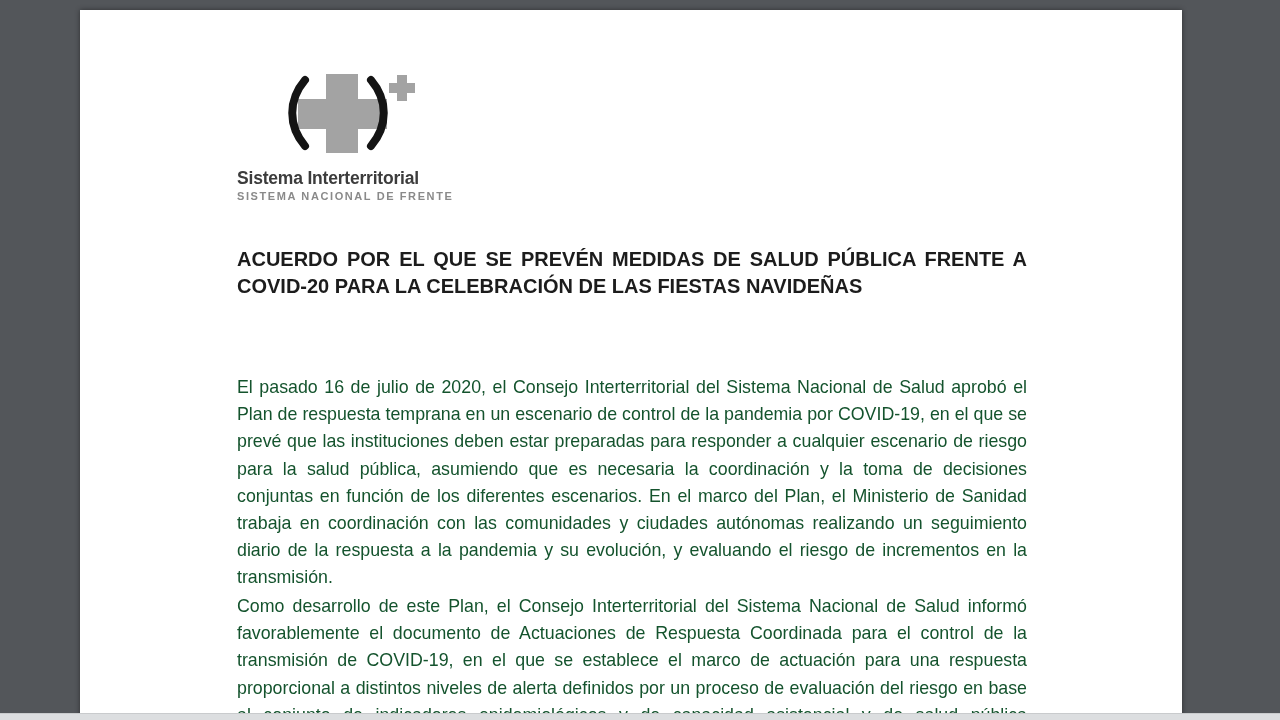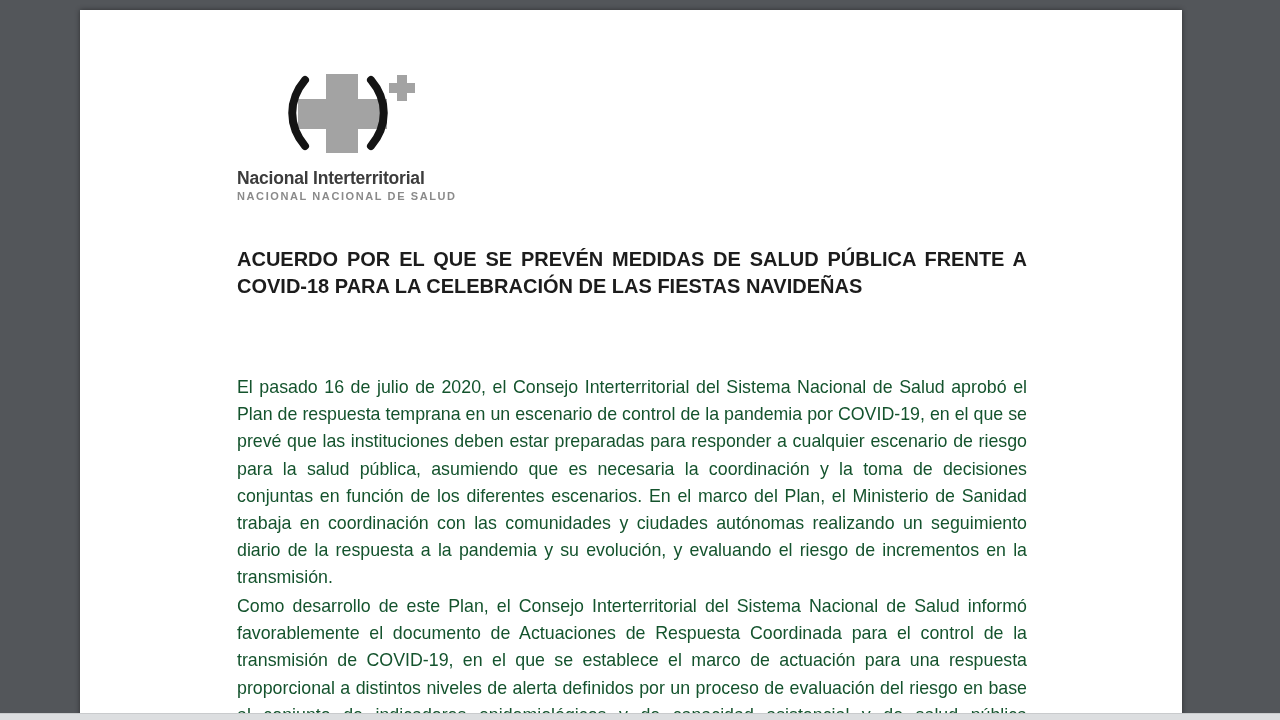--- a/index.html
+++ b/index.html
@@ -103,25 +103,25 @@
         <rect x="114" y="2" width="10" height="26" fill="#a3a3a3"></rect>
         <rect x="106" y="10" width="26" height="10" fill="#a3a3a3"></rect>
       </g>
 
       <g>
         <path d="M22,7 C5,27 5,53 22,73" stroke="#141414" stroke-width="8" fill="none" stroke-linecap="round"></path>
         <path d="M88,7 C105,27 105,53 88,73" stroke="#141414" stroke-width="8" fill="none" stroke-linecap="round"></path>
       </g>
     </svg>
 
-    <div id="logo-name">Nacional Interterritorial</div>
+    <div id="logo-name">Sistema Interterritorial</div>
 
-    <div id="logo-subtitle">NACIONAL NACIONAL DE SALUD</div>
+    <div id="logo-subtitle">SISTEMA NACIONAL DE FRENTE</div>
 
-    <div id="doc-title">ACUERDO POR EL QUE SE PREVÉN MEDIDAS DE SALUD PÚBLICA FRENTE A COVID-18 PARA LA CELEBRACIÓN DE LAS FIESTAS NAVIDEÑAS</div>
+    <div id="doc-title">ACUERDO POR EL QUE SE PREVÉN MEDIDAS DE SALUD PÚBLICA FRENTE A COVID-20 PARA LA CELEBRACIÓN DE LAS FIESTAS NAVIDEÑAS</div>
 
     <div id="doc-paragraph-1" class="doc-paragraph">El pasado 16 de julio de 2020, el Consejo Interterritorial del Sistema Nacional de Salud aprobó el Plan de respuesta temprana en un escenario de control de la pandemia por COVID-19, en el que se prevé que las instituciones deben estar preparadas para responder a cualquier escenario de riesgo para la salud pública, asumiendo que es necesaria la coordinación y la toma de decisiones conjuntas en función de los diferentes escenarios. En el marco del Plan, el Ministerio de Sanidad trabaja en coordinación con las comunidades y ciudades autónomas realizando un seguimiento diario de la respuesta a la pandemia y su evolución, y evaluando el riesgo de incrementos en la transmisión.</div>
 
     <div id="doc-paragraph-2" class="doc-paragraph">Como desarrollo de este Plan, el Consejo Interterritorial del Sistema Nacional de Salud informó favorablemente el documento de Actuaciones de Respuesta Coordinada para el control de la transmisión de COVID-19, en el que se establece el marco de actuación para una respuesta proporcional a distintos niveles de alerta definidos por un proceso de evaluación del riesgo en base al conjunto de indicadores epidemiológicos y de capacidad asistencial y de salud pública</div>
 
   </div>
 
   <div id="bottom-strip"></div>
 
 </div>

